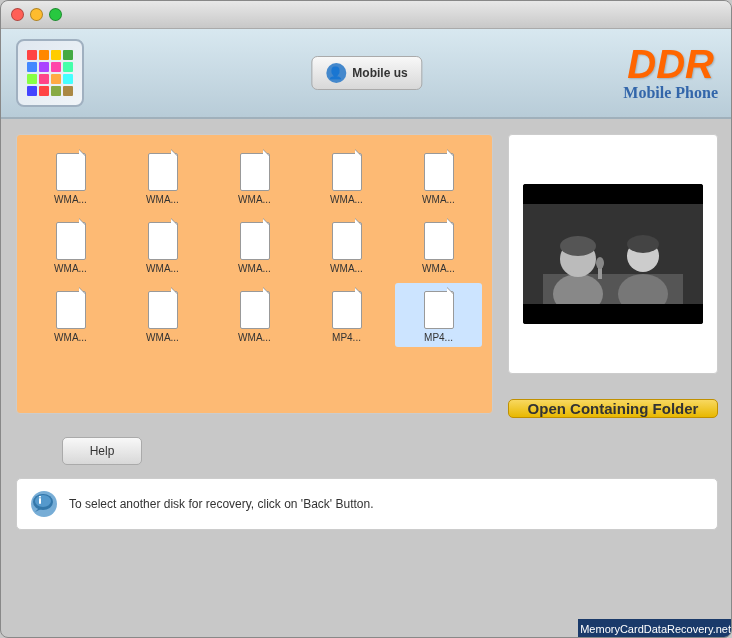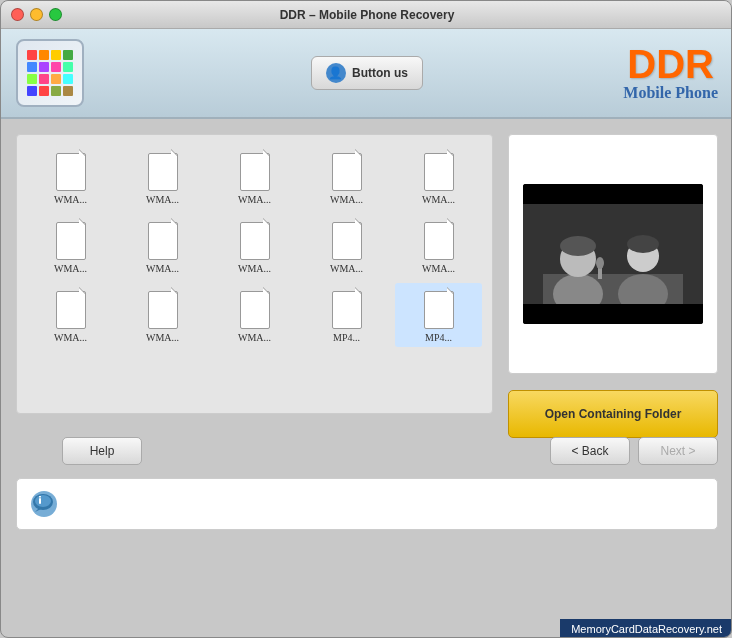--- a/index.html
+++ b/index.html
@@ -106,20 +106,21 @@
     }
     .ddr-logo {
       position: absolute;
       right: 15px;
       text-align: center;
     }
     .ddr-text {
       font-size: 40px;
       font-weight: bold;
       color: #ff6600;
+      font-style: italic;
       line-height: 1;
       text-shadow: 1px 1px 2px rgba(0,0,0,0.2);
     }
     .mobile-text {
       font-size: 16px;
       font-weight: bold;
       color: #3366aa;
       font-family: Liberation Serif, serif;
     }
 
@@ -127,26 +128,25 @@
     .main-content {
       display: flex;
       padding: 15px;
       gap: 15px;
       height: 310px;
     }
 
     
     .file-grid-container {
       flex: 1;
-      background: #e5e5e5;
+      background: #fdba74;
       border: 1px solid #ccc;
       border-radius: 4px;
       padding: 10px;
       overflow-y: auto;
-      font-family: Liberation Serif, serif;
     }
     .file-grid {
       display: grid;
       grid-template-columns: repeat(5, 1fr);
       gap: 5px;
     }
     .file-item {
       display: flex;
       flex-direction: column;
       align-items: center;
@@ -223,27 +223,27 @@
       overflow: hidden;
       position: relative;
     }
 
     
     .open-folder-btn {
       width: 100%;
       background: linear-gradient(to bottom, #f8d860, #e8b800);
       border: 1px solid #c09000;
       border-radius: 5px;
-      padding: 16px;
+      padding: 0;
       text-align: center;
       cursor: pointer;
-      font-size: 12px;
+      font-size: 15px;
       font-weight: bold;
       color: #333;
-      margin-top: 16px;
+      margin-top: 25px;
     }
 
     
     .bottom-nav {
       display: flex;
       justify-content: space-between;
       align-items: center;
       padding: 8px 15px;
     }
     .nav-left {
@@ -292,21 +292,21 @@
     }
 
     
     .footer {
       position: absolute;
       bottom: 0;
       right: 0;
       background: #1a3a6a;
       color: white;
       font-size: 11px;
-      padding: 4px 11px;
+      padding: 4px 2px;
       border-radius: 0 0 7px 0;
     }
 
     
     .file-grid-container::-webkit-scrollbar {
       width: 8px;
     }
     .file-grid-container::-webkit-scrollbar-track {
       background: #f0f0f0;
       border-radius: 4px;
@@ -320,21 +320,20 @@
 <body>
 
 <div style="position:relative; width:732px; height:638px;">
 
   <div class="title-bar">
     <div class="title-bar-buttons">
       <div class="tb-btn tb-close"></div>
       <div class="tb-btn tb-min"></div>
       <div class="tb-btn tb-max"></div>
     </div>
-    <span class="title-bar-title">DDR – Mobile Phone Recovery</span>
   </div>
 
   <div class="header">
     <div class="logo-box">
       <div class="logo-grid">
 
         <div class="logo-cell" style="background:#ff4444;"></div>
         <div class="logo-cell" style="background:#ff8800;"></div>
         <div class="logo-cell" style="background:#ffcc00;"></div>
         <div class="logo-cell" style="background:#44aa44;"></div>
@@ -348,21 +347,21 @@
         <div class="logo-cell" style="background:#44ffff;"></div>
         <div class="logo-cell" style="background:#4444ff;"></div>
         <div class="logo-cell" style="background:#ff4444;"></div>
         <div class="logo-cell" style="background:#88aa44;"></div>
         <div class="logo-cell" style="background:#aa8844;"></div>
       </div>
     </div>
 
     <button class="contact-btn">
       <div class="contact-icon">👤</div>
-      <span>Button us</span>
+      <span>Mobile us</span>
     </button>
 
     <div class="ddr-logo">
       <div class="ddr-text">DDR</div>
       <div class="mobile-text">Mobile Phone</div>
     </div>
   </div>
 
   <div class="main-content">
 
@@ -525,36 +524,33 @@
       </div>
       <button class="open-folder-btn">Open Containing Folder</button>
     </div>
 
   </div>
 
   <div class="bottom-nav">
     <div class="nav-left">
       <button class="nav-btn">Help</button>
     </div>
-    <div class="nav-right">
-      <button class="nav-btn">&lt; Back</button>
-      <button class="nav-btn" style="color:#aaa;">Next &gt;</button>
-    </div>
   </div>
 
   <div class="info-bar">
     <svg class="info-icon" viewBox="0 0 30 30">
       <circle cx="15" cy="15" r="13" fill="#5599cc" opacity="0.8"></circle>
 
       <ellipse cx="14" cy="13" rx="10" ry="8" fill="#3377aa"></ellipse>
       <ellipse cx="14" cy="12" rx="8" ry="6" fill="#5599cc"></ellipse>
       <rect x="10" y="9" width="2" height="6" fill="white" rx="1"></rect>
       <rect x="10" y="7" width="2" height="1.5" fill="white" rx="0.5"></rect>
 
       <polygon points="10,19 6,23 14,19" fill="#3377aa"></polygon>
     </svg>
+    <span class="info-text">To select another disk for recovery, click on 'Back' Button.</span>
   </div>
 
   <div class="footer">
     <span>MemoryCardDataRecovery.net</span>
   </div>
 
 </div>
 
 </body></html>

